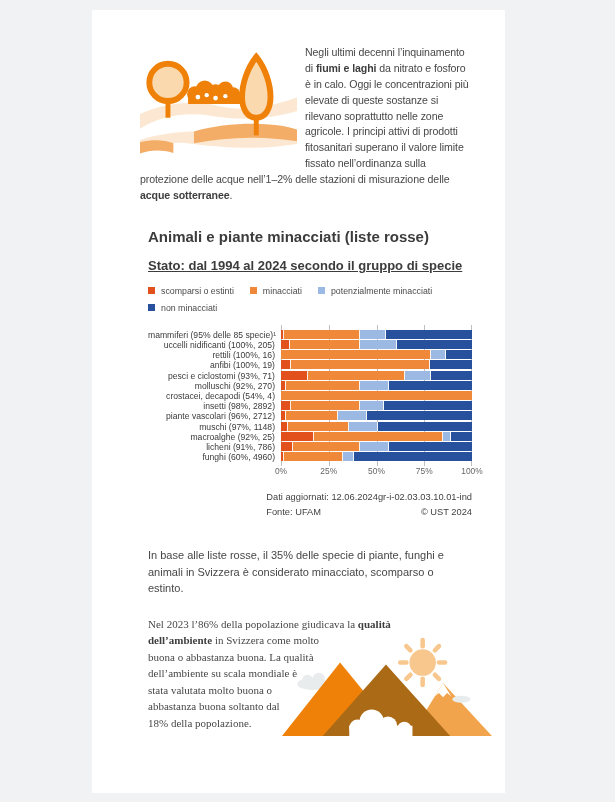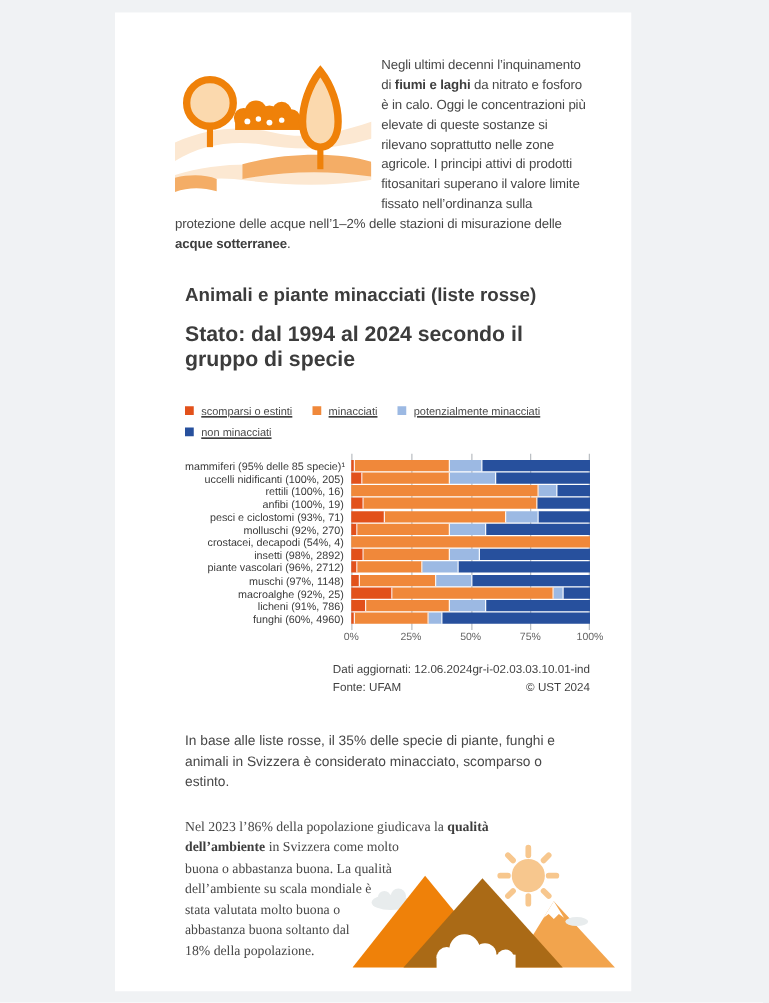--- a/index.html
+++ b/index.html
@@ -20,24 +20,24 @@
   .intro{margin-left:-8px;width:332px;}
   .intro::after{content:"";display:block;clear:both;}
   .landscape-wrap{float:left;width:157px;height:112px;margin:2px 8px 2px 0;}
   .intro p{
     margin:0;font-size:10.6px;line-height:1.5;color:#474747;letter-spacing:-0.1px;
   }
   .intro b, .quality b{font-weight:700;color:#3e3e3e;}
 
   
   .chart-title{margin:24px 0 0 0;font-size:15px;font-weight:700;color:#3c3c3c;}
-  .chart-subtitle{margin-top:13px;font-size:17px;font-weight:700;color:#3c3c3c;}
-
-  
-  .legend{margin-top:26px;display:flex;flex-wrap:wrap;gap:7px 16px;max-width:300px;text-decoration:underline;}
+  .chart-subtitle{margin-top:13px;font-size:13px;font-weight:700;color:#3c3c3c;text-decoration:underline;}
+
+  
+  .legend{margin-top:13px;display:flex;flex-wrap:wrap;gap:7px 16px;max-width:300px;}
   .legend-item{display:flex;align-items:center;}
   .legend-swatch{width:7px;height:7px;margin-right:6px;flex:none;}
   .legend-label{font-size:8.8px;color:#4a4a4a;}
 
   
   .chart{margin-top:17px;}
   .chart-body{display:flex;}
   .labels-col{width:133px;flex:none;}
   .row-label{
     height:10.2px;line-height:10.4px;font-size:8.6px;color:#3a3a3a;

